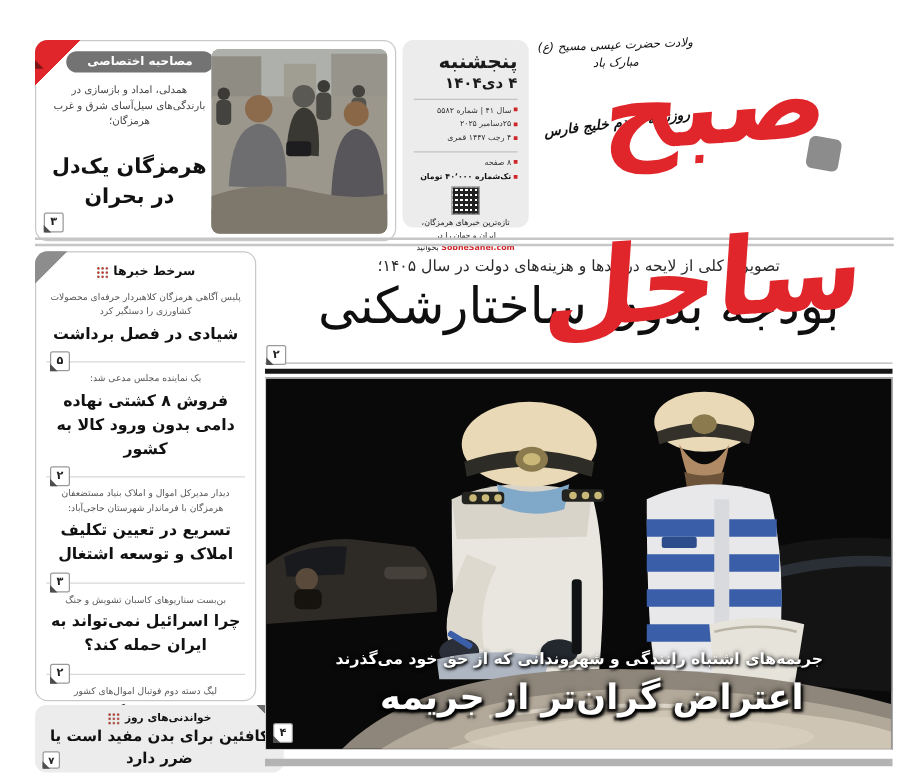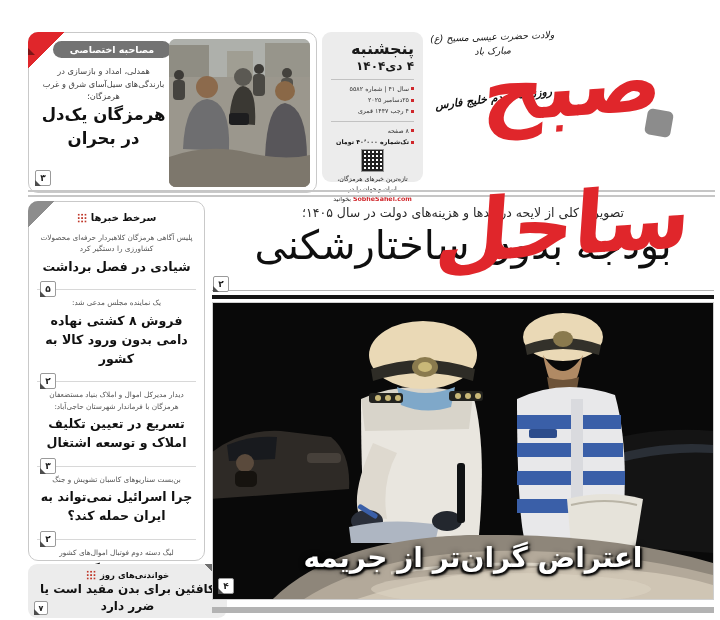--- a/index.html
+++ b/index.html
@@ -52,21 +52,21 @@
   .logo .dot{position:absolute;left:228px;top:102px;width:26px;height:26px;background:#8c8c8c;
     border-radius:5px;transform:rotate(10deg);}
   
   .intbox{left:28px;top:32px;width:289px;height:161px;}
   .badge{position:absolute;top:8px;left:24px;width:118px;height:17px;background:#737373;
     border-radius:9px;color:#fff;font-size:9.5px;font-weight:bold;display:flex;
     align-items:center;justify-content:center;}
   .intphoto{position:absolute;right:6px;top:6px;width:141px;height:148px;border-radius:7px;overflow:hidden;}
   .inttext{position:absolute;left:8px;top:32px;width:133px;text-align:center;}
   .intkicker{font-size:8.2px;color:#444;line-height:1.55;}
-  .inttitle{margin-top:0;font-size:16.5px;font-weight:bold;color:#111;line-height:1.45;}
+  .inttitle{margin-top:18px;font-size:16.5px;font-weight:bold;color:#111;line-height:1.45;}
   
   .hline{position:absolute;left:28px;width:687px;border-top:2px solid #c6c6c6;}
   
   .hlbox{left:28px;top:201px;width:177px;height:360px;padding:10px 8px 4px;}
   .colhead{display:flex;align-items:center;justify-content:center;gap:4px;
     font-size:10px;font-weight:bold;color:#111;margin-bottom:2px;}
   .dots-icon{width:10px;height:10px;flex:0 0 auto;
     background-image:radial-gradient(#c0392b 34%,rgba(60,60,60,.8) 35%,transparent 46%);
     background-size:3.4px 3.4px;}
   .hl-item{position:relative;padding:7px 2px 13px;border-bottom:1px solid #d8d8d8;text-align:center;}
@@ -277,19 +277,20 @@
 
       <path d="M356 196 Q396 186 432 196 L424 246 Q388 252 360 242 Z" fill="#e6e3da"></path>
       <path d="M360 202 Q394 194 426 202" stroke="#b9b4a6" stroke-width="2" fill="none"></path>
 
       <path d="M60 298 Q120 236 260 232 Q400 230 502 260 L502 298 Z" fill="#8e867a"></path>
       <path d="M90 298 Q160 252 280 248 Q400 246 502 272 L502 298 Z" fill="#b3a99a"></path>
       <path d="M140 298 Q240 264 360 264 Q450 266 502 282 L502 298 Z" fill="#cfc5b4"></path>
       <path d="M180 270 Q260 258 340 262" stroke="#efe9dc" stroke-width="3" fill="none" opacity="0.7"></path>
       <ellipse cx="300" cy="286" rx="140" ry="16" fill="#ddd3c2" opacity="0.55"></ellipse>
     </svg>
+    <div class="cap-kicker">جریمه‌های اشتباه رانندگی و شهروندانی که از حق خود می‌گذرند</div>
     <div class="cap-title">اعتراض گران‌تر از جریمه</div>
     <div class="ptab">۴</div>
   </div>
 
   <div class="bottombar"></div>
 
 </div>
 
 </body></html>

